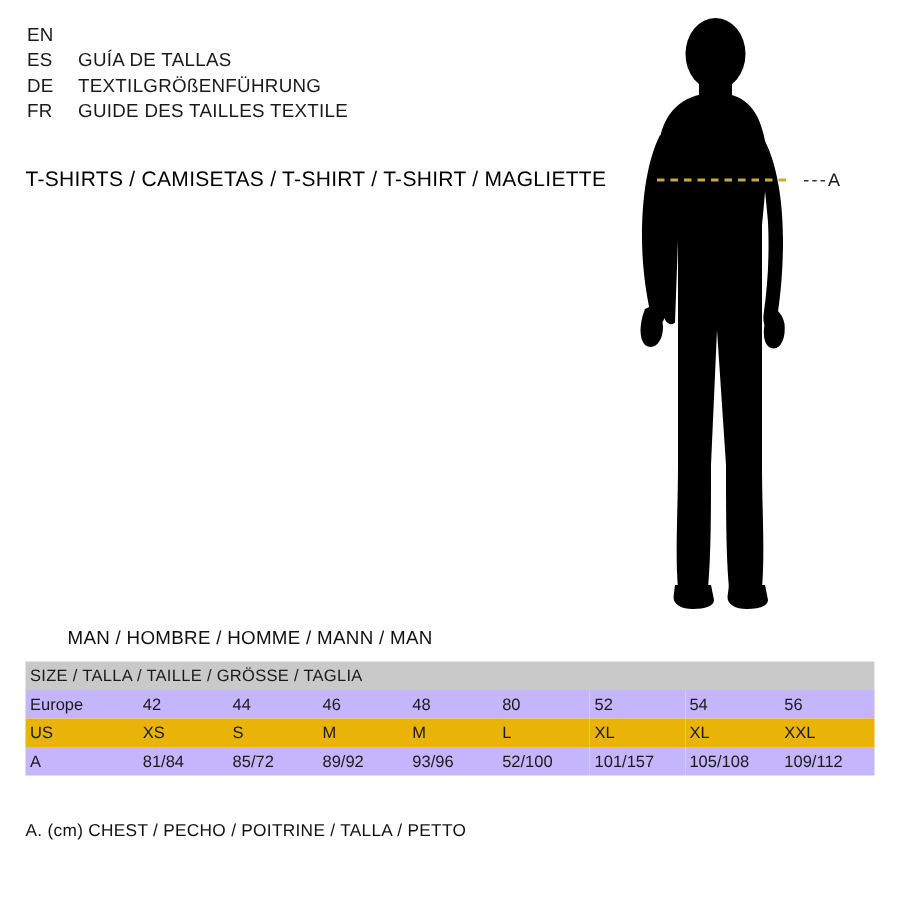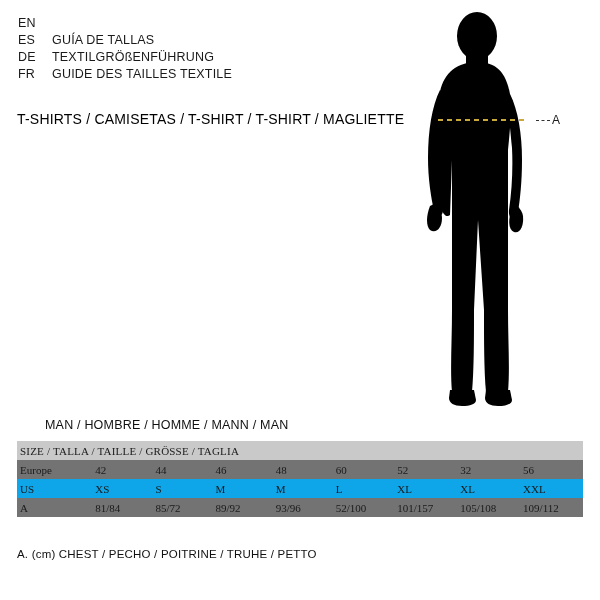--- a/index.html
+++ b/index.html
@@ -94,38 +94,37 @@
     margin-left: 28px;
   }
   table.size-table {
     position: absolute;
     left: 17px;
     top: 441px;
     width: 566px;
     border-collapse: collapse;
     font-size: 11px;
     color: #1a1a1a;
-    font-family: Liberation Serif, serif;
   }
   table.size-table td {
     padding: 0;
     height: 19px;
     vertical-align: middle;
     text-align: left;
   }
   .row-head td {
     background: #c9c9c9;
     font-size: 11px;
     letter-spacing: 0.2px;
   }
   .row-alt td {
-    background: #0ea5e9;
+    background: #eab308;
   }
   .row-plain td {
-    background: #737373;
+    background: #c4b5fd;
   }
   .col-label {
     width: 86px;
     padding-left: 3px !important;
   }
   .col-v {
     width: 68px;
   }
   .cell-pad {
     padding-left: 3px !important;
@@ -228,23 +227,23 @@
     <tbody>
       <tr class="row-head">
         <td class="col-label" colspan="9">SIZE / TALLA / TAILLE / GRÖSSE / TAGLIA</td>
       </tr>
       <tr class="row-plain">
         <td class="col-label">Europe</td>
         <td class="col-v cell-pad">42</td>
         <td class="col-v cell-pad">44</td>
         <td class="col-v cell-pad">46</td>
         <td class="col-v cell-pad">48</td>
-        <td class="col-v cell-pad">60</td>
+        <td class="col-v cell-pad">80</td>
         <td class="col-v cell-pad">52</td>
-        <td class="col-v cell-pad">32</td>
+        <td class="col-v cell-pad">54</td>
         <td class="col-v cell-pad">56</td>
       </tr>
       <tr class="row-alt">
         <td class="col-label">US</td>
         <td class="col-v cell-pad">XS</td>
         <td class="col-v cell-pad">S</td>
         <td class="col-v cell-pad">M</td>
         <td class="col-v cell-pad">M</td>
         <td class="col-v cell-pad">L</td>
         <td class="col-v cell-pad">XL</td>
@@ -258,15 +257,15 @@
         <td class="col-v cell-pad">89/92</td>
         <td class="col-v cell-pad">93/96</td>
         <td class="col-v cell-pad">52/100</td>
         <td class="col-v cell-pad">101/157</td>
         <td class="col-v cell-pad">105/108</td>
         <td class="col-v cell-pad">109/112</td>
       </tr>
     </tbody>
   </table>
 
-  <div class="footnote">A. (cm) CHEST / PECHO / POITRINE / TRUHE / PETTO</div>
+  <div class="footnote">A. (cm) CHEST / PECHO / POITRINE / TALLA / PETTO</div>
 
 </div>
 
 </body></html>

